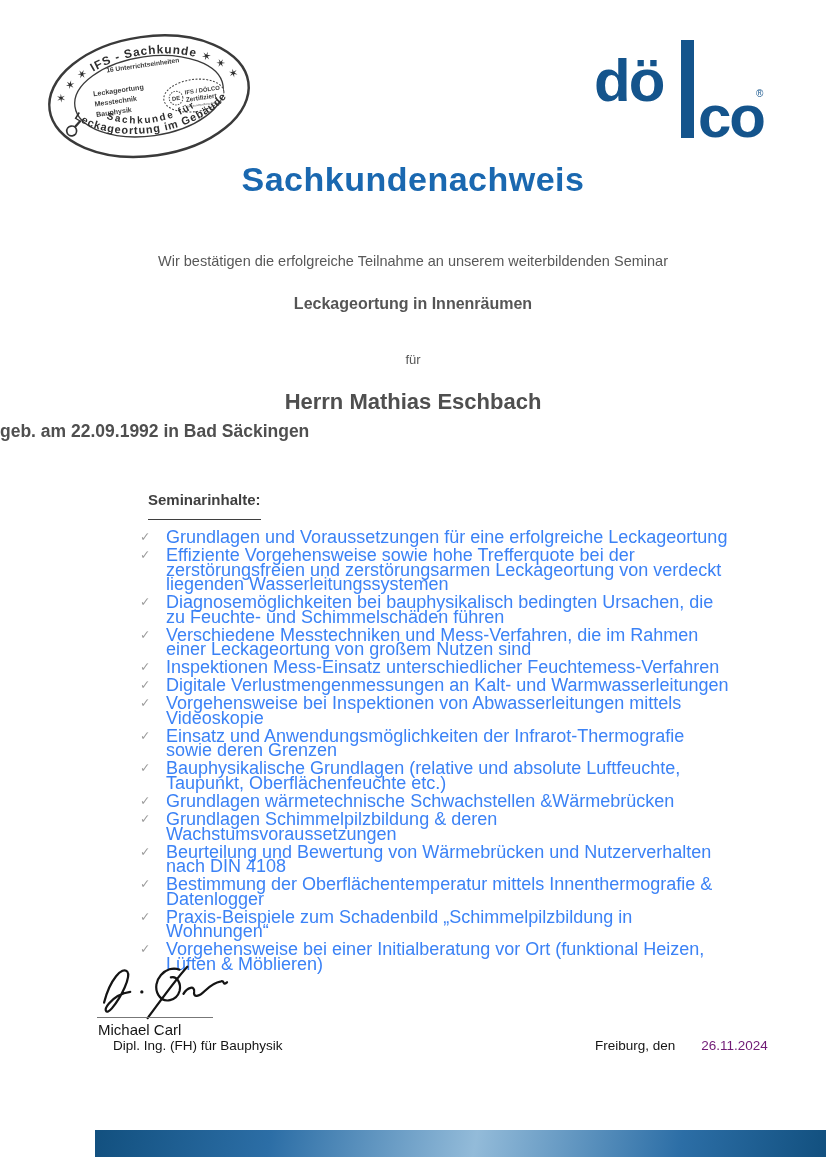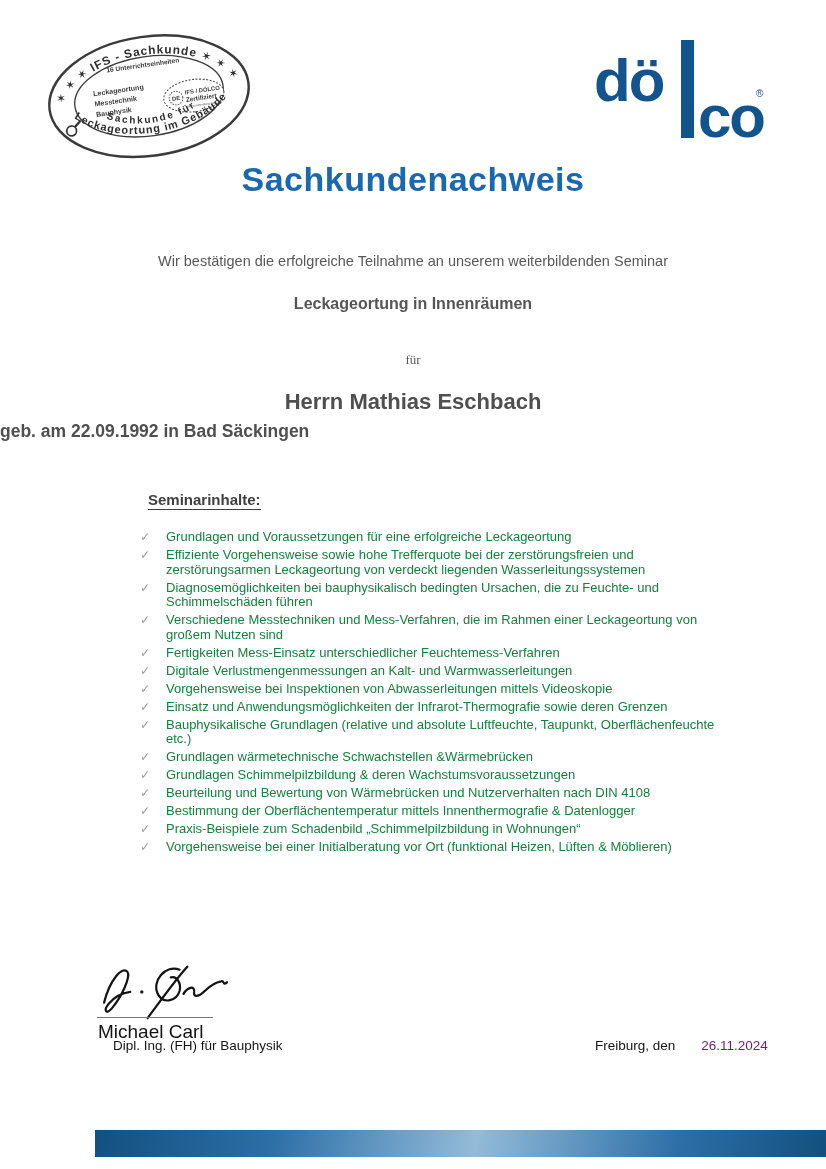--- a/index.html
+++ b/index.html
@@ -11,41 +11,41 @@
   .abs{position:absolute;}
   
   .seal{left:40px;top:28px;width:218px;height:142px;}
   .logo{left:596px;top:40px;width:172px;height:102px;}
   
   .doc-title{left:0;top:160px;width:100%;text-align:center;
     font-size:34px;font-weight:bold;color:#1a68b0;letter-spacing:.5px;}
   .intro{left:0;top:253px;width:100%;text-align:center;font-size:14.5px;color:#585858;}
   .seminar-title{left:0;top:295px;width:100%;text-align:center;
     font-size:16px;font-weight:bold;color:#555555;}
-  .for-label{left:0;top:352px;width:100%;text-align:center;font-size:13px;color:#585858;font-family:Liberation Serif, serif;}
+  .for-label{left:0;top:352px;width:100%;text-align:center;font-size:13px;color:#585858;}
   .recipient-name{left:0;top:389px;width:100%;text-align:center;
     font-size:22px;font-weight:bold;color:#4f4f4f;}
   .recipient-birth{left:0;top:421px;width:100%;text-align:left;
     font-size:17.5px;font-weight:bold;color:#4f4f4f;}
   
   .contents-heading{left:148px;top:491px;font-size:15px;font-weight:bold;color:#3f3f3f;
-    border-bottom:1.5px solid #3f3f3f;padding-bottom:1px;}
+    border-bottom:1.5px solid #3f3f3f;padding-bottom:11px;}
   .checklist{left:140px;top:530px;width:592px;}
   .check-row{display:flex;align-items:flex-start;margin-bottom:3.4px;}
   .check-mark{flex:0 0 26px;color:#9b9b9b;font-size:12.5px;line-height:14px;}
-  .check-text{flex:1;font-size:13px;line-height:14.6px;color:#15803d;}
+  .check-text{flex:1;font-size:18px;line-height:14.6px;color:#3b82f6;}
   
   .para{left:123px;width:633px;font-size:13.4px;font-weight:bold;line-height:19px;
     color:#3d3d3d;text-align:justify;}
   .para1{top:822px;}
   .para2{top:890px;}
   
   .sig-svg{left:92px;top:960px;width:150px;height:60px;}
   .sig-line{left:97px;top:1017px;width:116px;border-top:1.4px solid #777;}
-  .sig-name{left:98px;top:1021px;font-size:19px;color:#141414;}
+  .sig-name{left:98px;top:1021px;font-size:15px;color:#141414;}
   .sig-title{left:98px;top:1038px;font-size:13.5px;color:#141414;margin-left:15px;}
   .place-date{left:595px;top:1038px;font-size:13.5px;color:#141414;display:flex;gap:26px;}
   .place-date .date{color:#701a75;}
   
   .bottom-bar{left:95px;top:1130px;width:731px;height:27px;
     background:linear-gradient(100deg,#12507f 0%,#2c6ea6 24%,#93bbd9 52%,#2c6ea6 80%,#12507f 100%);}
 </style>
 </head>
 <body>
 
@@ -127,21 +127,21 @@
         <span class="check-text">Diagnosemöglichkeiten bei bauphysikalisch bedingten Ursachen, die zu Feuchte- und Schimmelschäden führen</span>
       </div>
 
       <div class="check-row">
         <span class="check-mark">✓</span>
         <span class="check-text">Verschiedene Messtechniken und Mess-Verfahren, die im Rahmen einer Leckageortung von großem Nutzen sind</span>
       </div>
 
       <div class="check-row">
         <span class="check-mark">✓</span>
-        <span class="check-text">Fertigkeiten Mess-Einsatz unterschiedlicher Feuchtemess-Verfahren</span>
+        <span class="check-text">Inspektionen Mess-Einsatz unterschiedlicher Feuchtemess-Verfahren</span>
       </div>
 
       <div class="check-row">
         <span class="check-mark">✓</span>
         <span class="check-text">Digitale Verlustmengenmessungen an Kalt- und Warmwasserleitungen</span>
       </div>
 
       <div class="check-row">
         <span class="check-mark">✓</span>
         <span class="check-text">Vorgehensweise bei Inspektionen von Abwasserleitungen mittels Videoskopie</span>

